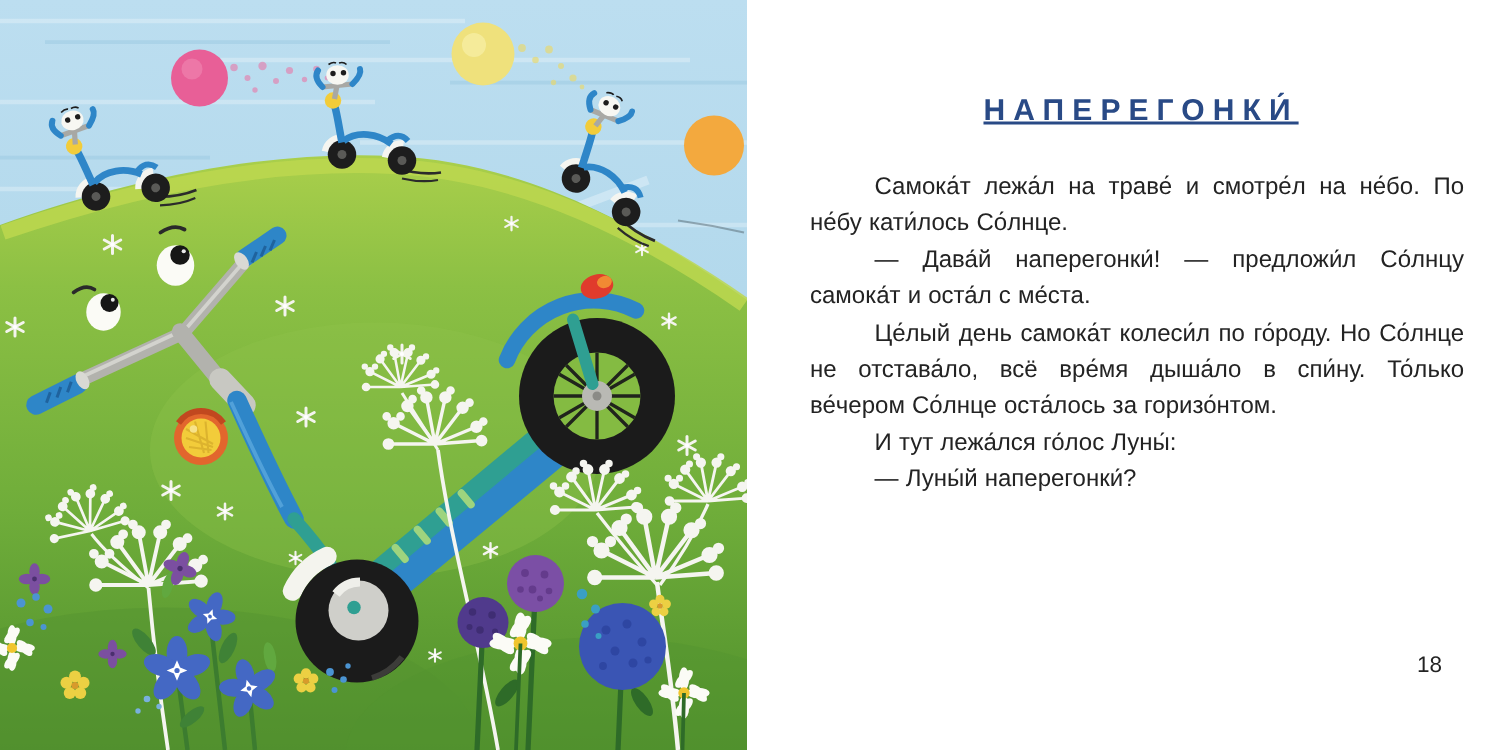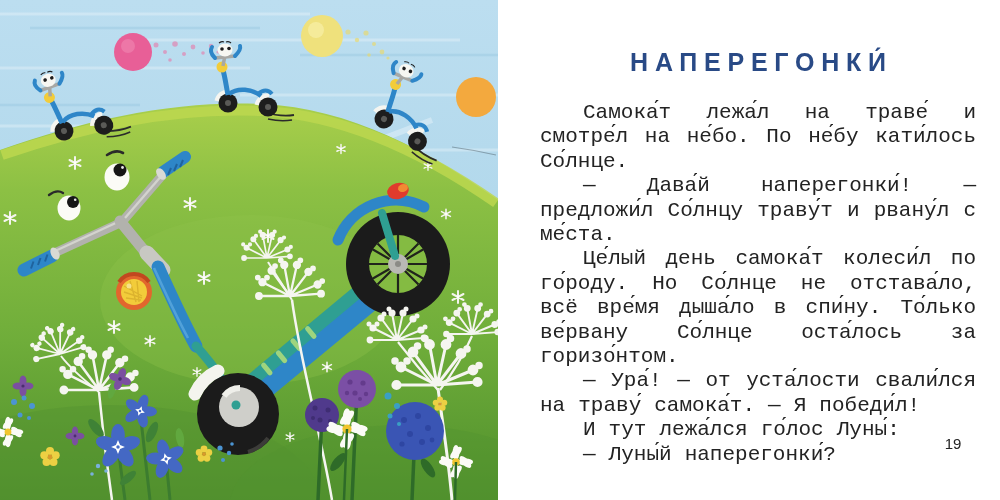--- a/index.html
+++ b/index.html
@@ -4,27 +4,27 @@
 <style>
   html,body{margin:0;padding:0;background:#ffffff;}
   .spread{
     position:relative;width:1000px;height:500px;overflow:hidden;
     background:#ffffff;font-family:"Liberation Sans",sans-serif;
   }
   .art{position:absolute;left:0;top:0;width:498px;height:500px;}
   .art svg{display:block;}
   .textcol{position:absolute;left:540px;top:49px;width:436px;}
   .title{
-    margin:0;text-align:center;font-size:25px;font-weight:bold;
-    letter-spacing:0.27em;padding-left:0.27em;color:#294a86;line-height:26px;
+    margin:12px;text-align:center;font-size:20px;font-weight:bold;
+    letter-spacing:0.27em;padding-left:0.27em;color:#294a86;line-height:26px;text-decoration:underline;
   }
   .story{margin-top:26px;}
   .story p{
-    margin:0;font-size:21px;line-height:24.4px;color:#232323;
-    text-align:justify;text-indent:43px;word-spacing:0.02em;font-family:Liberation Mono, monospace;
+    margin:0;font-size:16px;line-height:24.4px;color:#232323;
+    text-align:justify;text-indent:43px;word-spacing:0.02em;
   }
   .pagenum{
     position:absolute;left:938px;top:435px;width:30px;text-align:center;
     font-size:15px;color:#232323;
   }
 </style>
 </head>
 <body>
 
 <div class="spread">
@@ -385,23 +385,22 @@
           </g>
         </g>
       </g>
     </svg>
   </div>
 
   <div class="textcol">
     <h1 class="title">НАПЕРЕГОНКИ́</h1>
     <div class="story">
       <p>Самока́т лежа́л на траве́ и смотре́л на не́бо. По не́бу кати́лось Со́лнце.</p>
-      <p>— Дава́й наперегонки́! — предложи́л Со́лнцу траву́т и рвану́л с ме́ста.</p>
-      <p>Це́лый день самока́т колеси́л по го́роду. Но Со́лнце не отстава́ло, всё вре́мя дыша́ло в спи́ну. То́лько ве́рвану Со́лнце оста́лось за горизо́нтом.</p>
-      <p>— Ура́! — от уста́лости свали́лся на траву́ самока́т. — Я победи́л!</p>
+      <p>— Дава́й наперегонки́! — предложи́л Со́лнцу самока́т и оста́л с ме́ста.</p>
+      <p>Це́лый день самока́т колеси́л по го́роду. Но Со́лнце не отстава́ло, всё вре́мя дыша́ло в спи́ну. То́лько ве́чером Со́лнце оста́лось за горизо́нтом.</p>
       <p>И тут лежа́лся го́лос Луны́:</p>
       <p>— Луны́й наперегонки́?</p>
     </div>
   </div>
 
-  <div class="pagenum">19</div>
+  <div class="pagenum">18</div>
 
 </div>
 
 </body></html>

